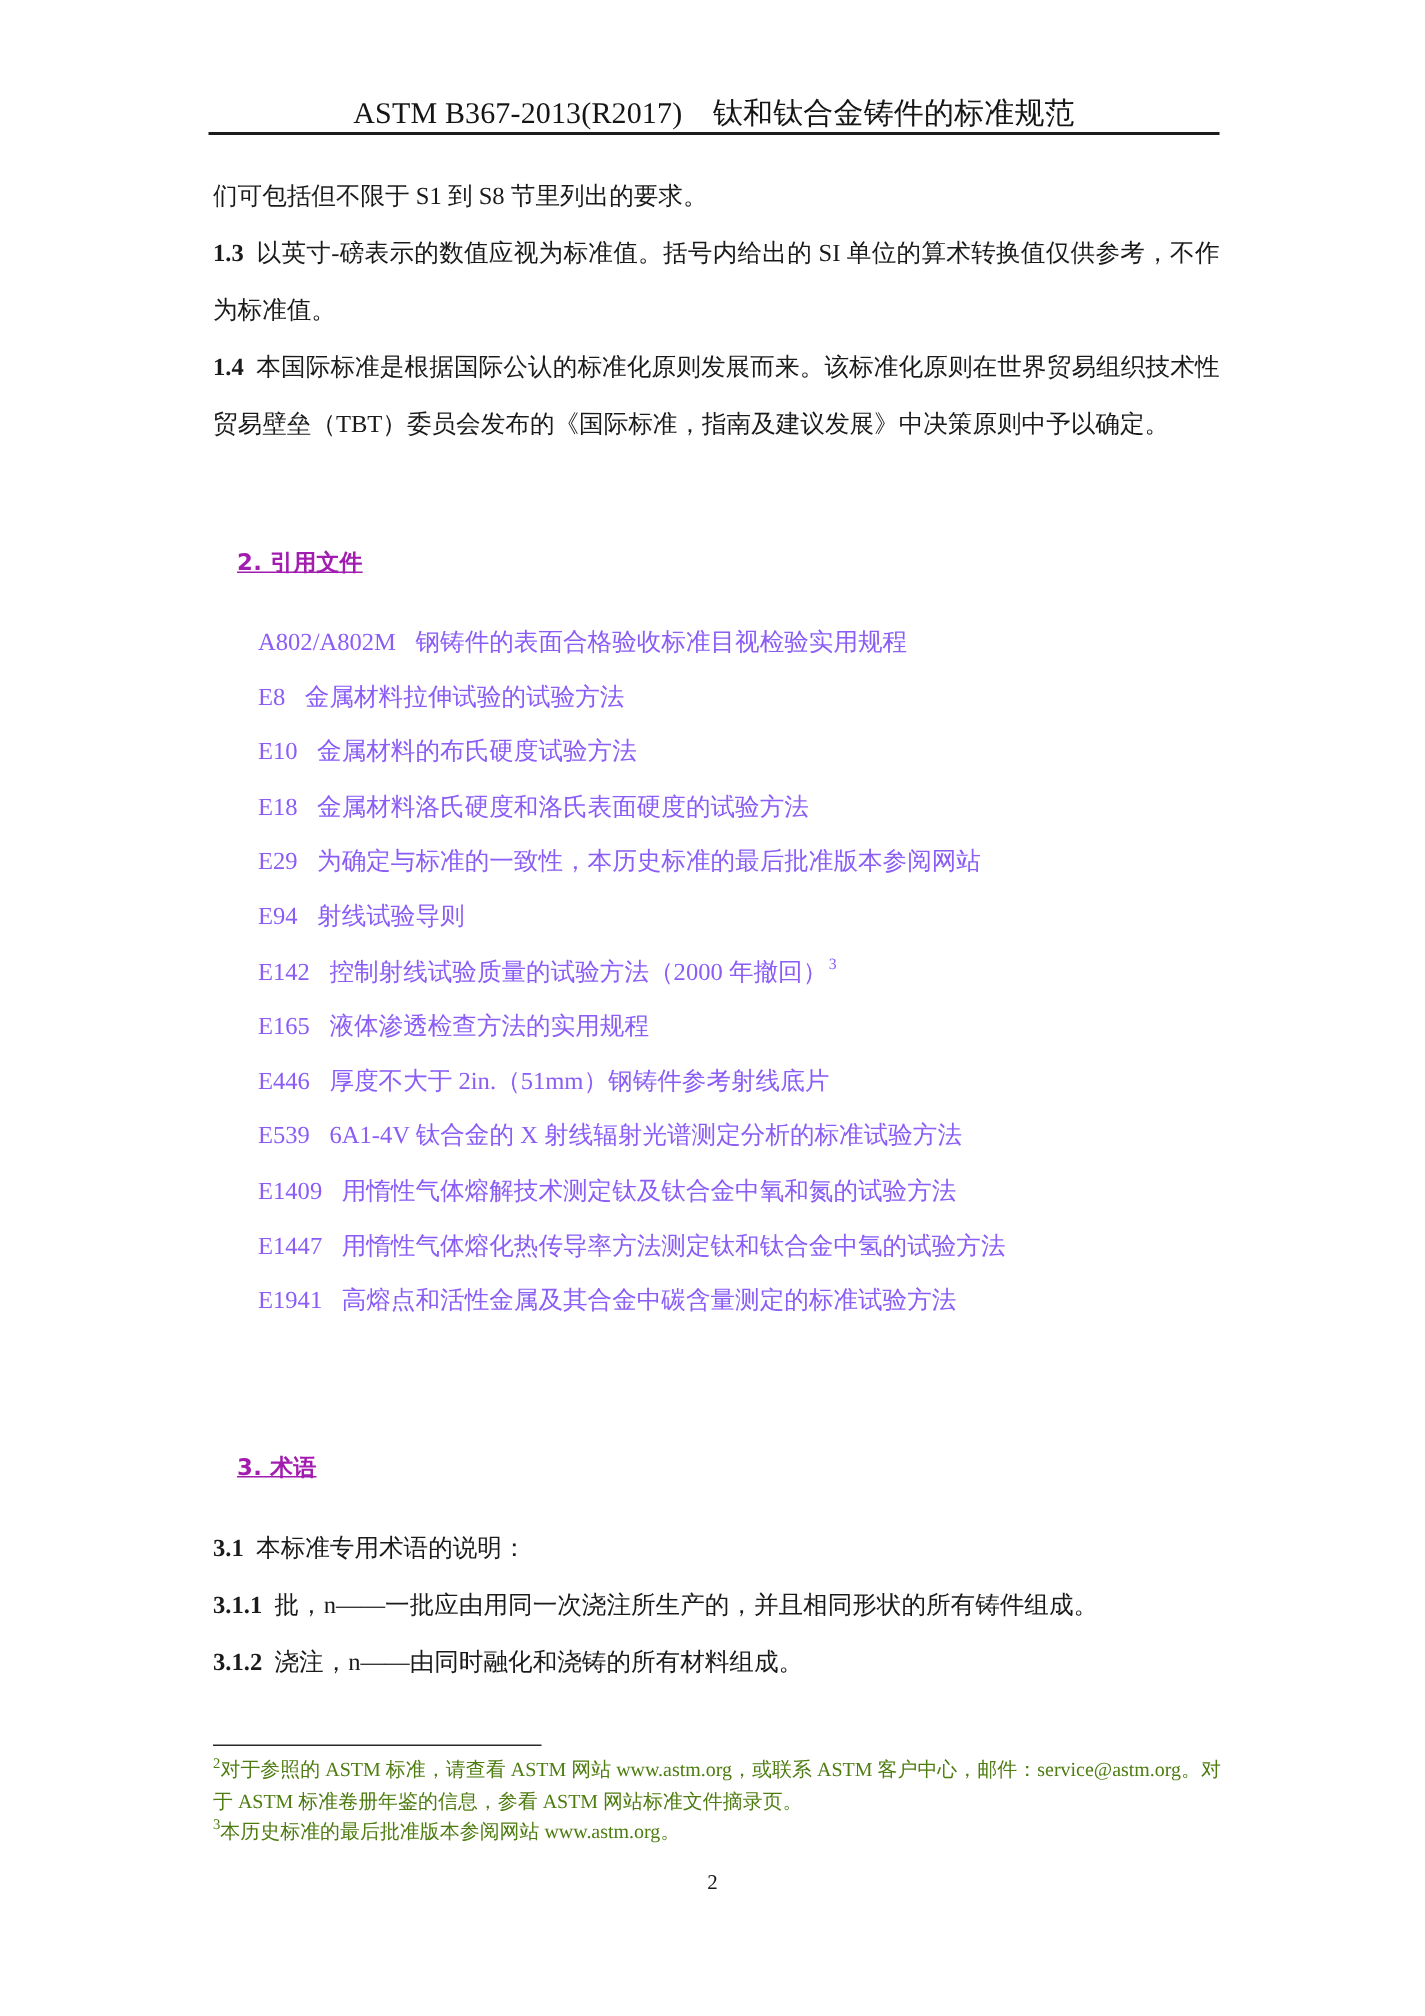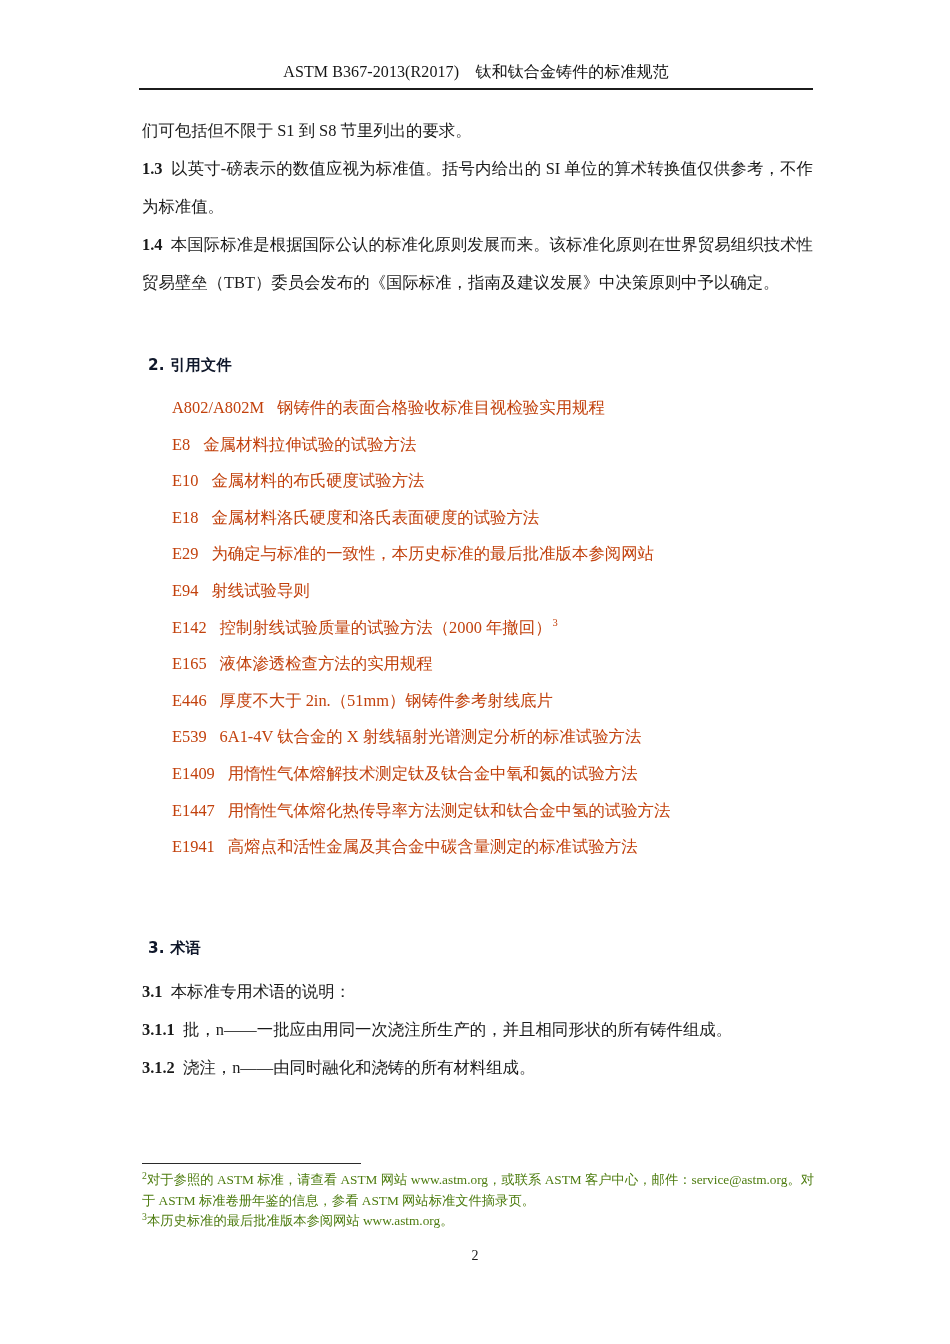--- a/index.html
+++ b/index.html
@@ -26,21 +26,21 @@
     box-sizing: border-box;
   }
 
   
   .page-header {
     position: absolute;
     left: 139px;
     top: 62px;
     width: 674px;
     text-align: center;
-    font-size: 16px;
+    font-size: 20px;
     letter-spacing: 0.1px;
     color: #151515;
     white-space: pre;
   }
   .header-rule {
     position: absolute;
     left: 139px;
     top: 88px;
     width: 674px;
     height: 0;
@@ -69,41 +69,42 @@
   .num {
     font-weight: bold;
     font-family: "Liberation Serif", "DejaVu Serif", serif;
   }
 
   .gapline { height: 38px; }
   .halfgap { height: 19px; }
 
   
   h2.section {
-    margin: 6px;
+    margin: 16px;
     font-family: "DejaVu Sans", "Liberation Sans", sans-serif;
     font-size: 15.2px;
     font-weight: bold;
     line-height: 38px;
-    color: #0f172a;
+    color: #a21caf;
     letter-spacing: 0.2px;
+    text-decoration: underline;
   }
 
   
   .ref-list {
     margin: 0;
     padding: 0;
     list-style: none;
   }
   .ref-item {
     font-size: 16.4px;
     line-height: 36.6px;
     padding-left: 30px;
     white-space: nowrap;
-    color: #c2410c;
+    color: #8b5cf6;
   }
   .ref-code { }
   .ref-gap { display: inline-block; width: 13px; }
   .ref-title { }
 
   sup.fnref {
     font-size: 10.5px;
     vertical-align: super;
     line-height: 0;
     padding-left: 1px;

